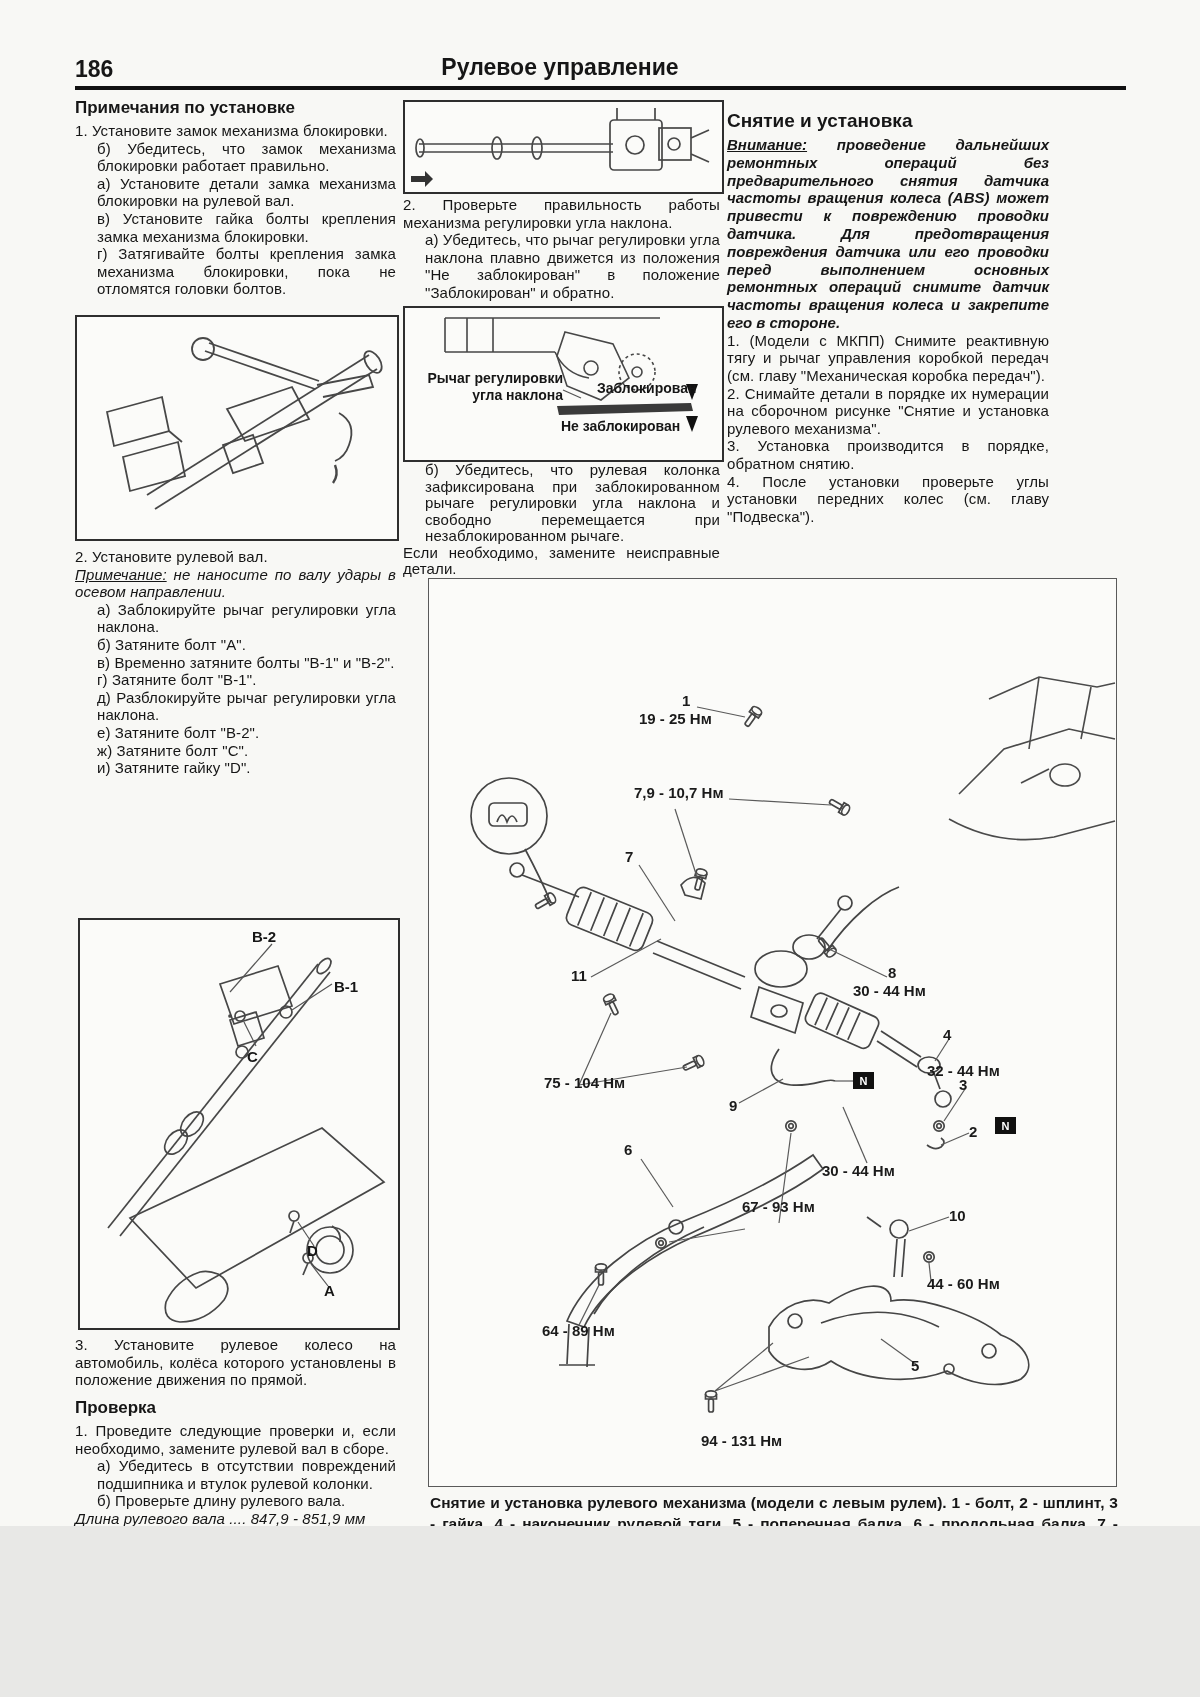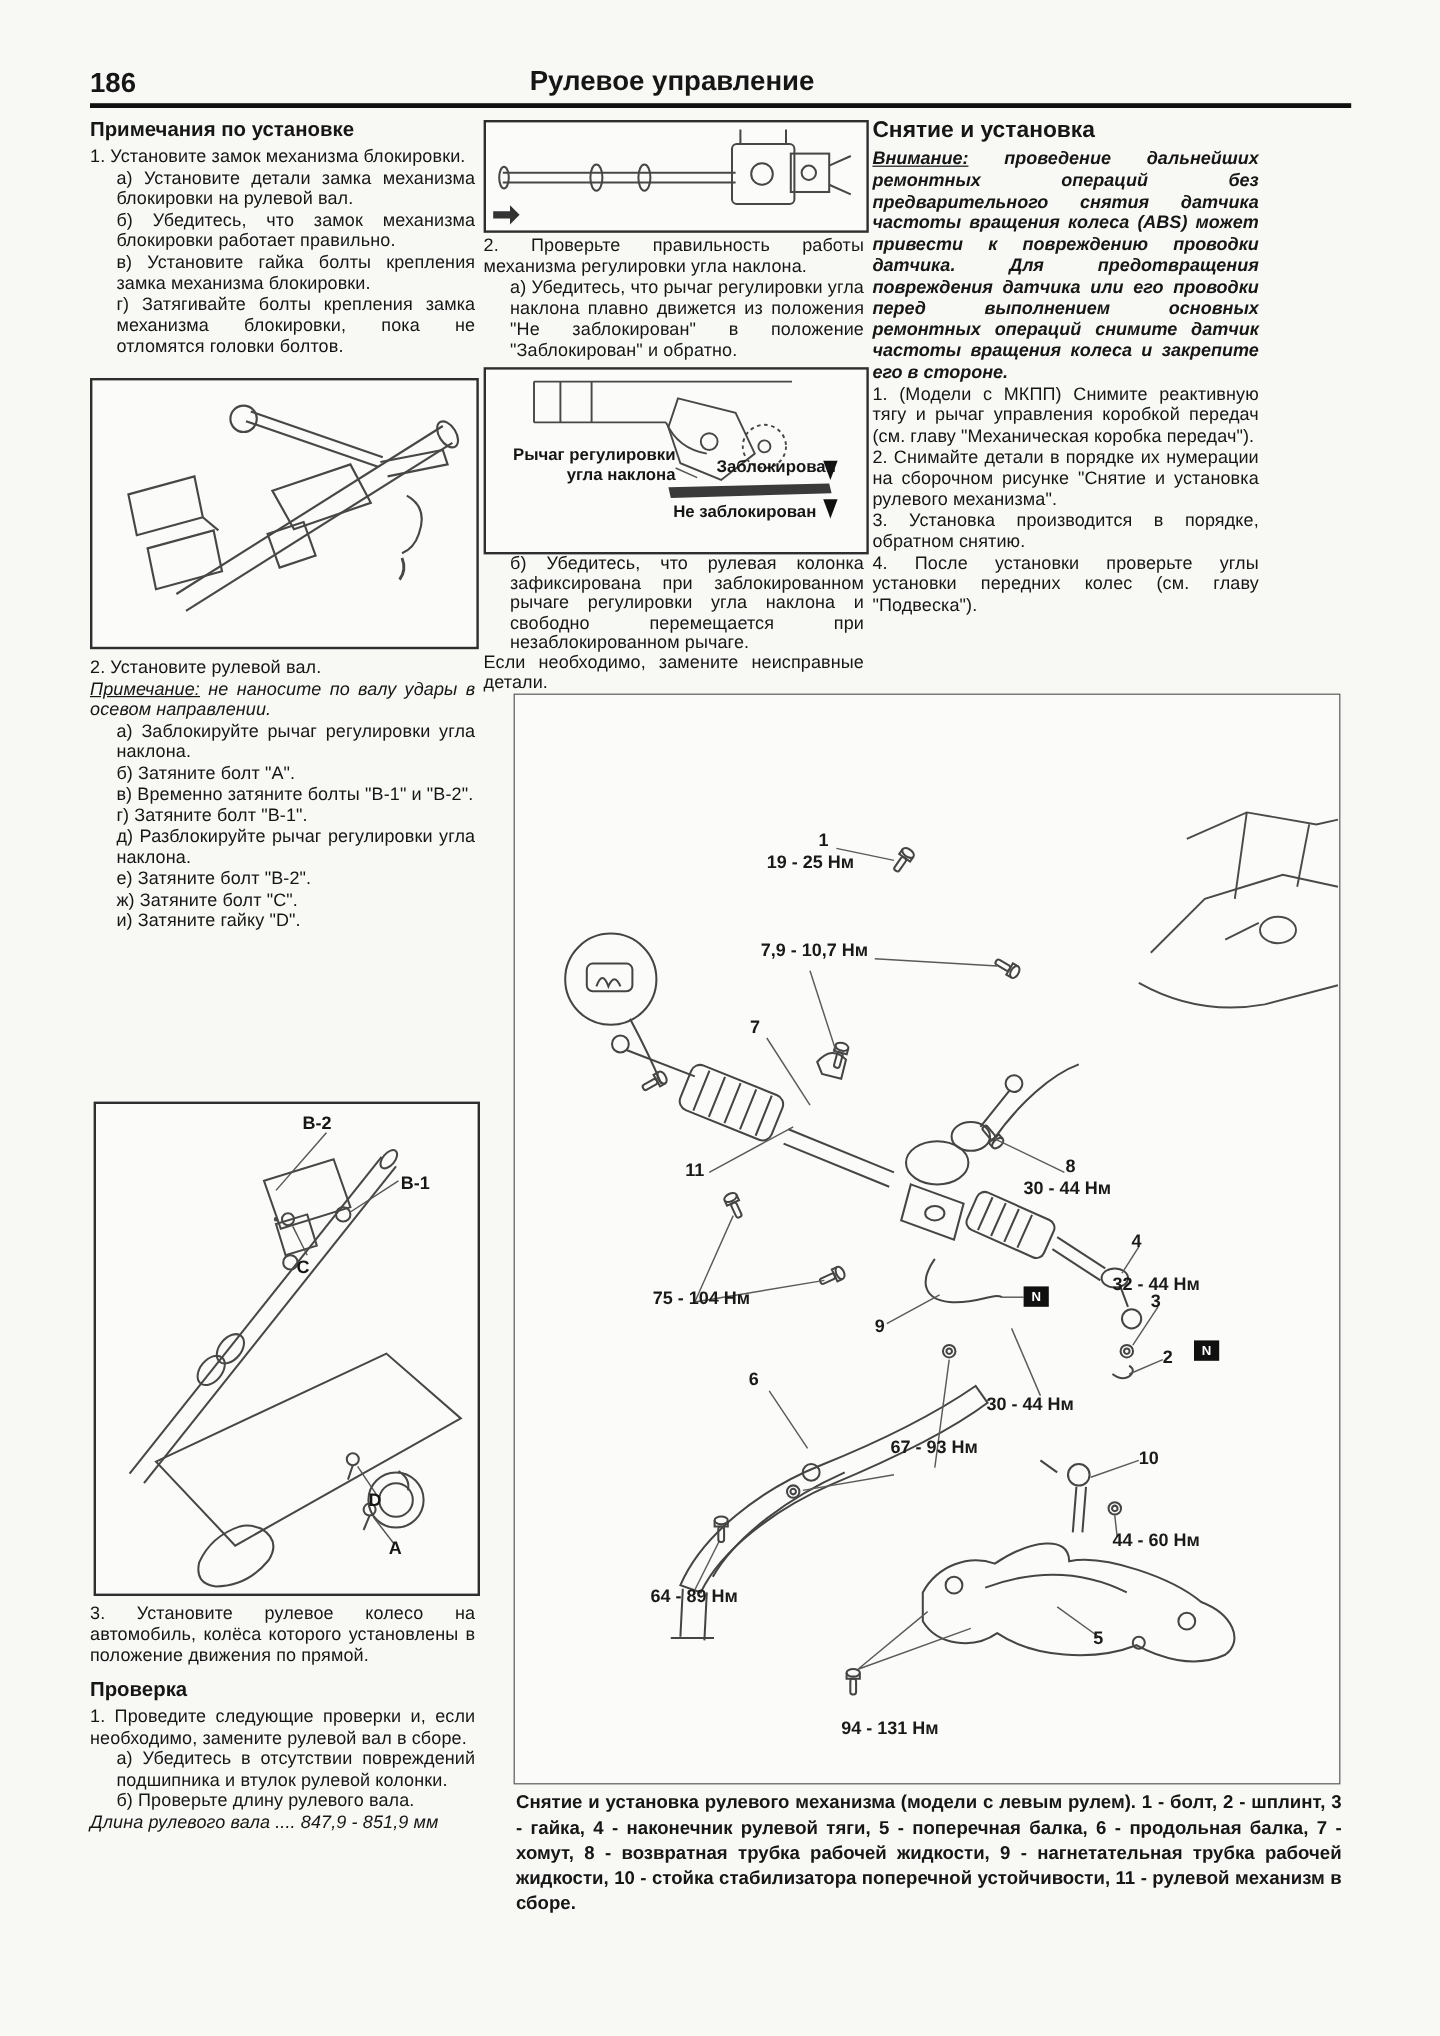--- a/index.html
+++ b/index.html
@@ -1,33 +1,33 @@
 <!DOCTYPE html>
 <html><head>
 <meta charset="utf-8">
 <style>
   html,body{margin:0;padding:0;background:#e8e8e6;}
-  .page{position:relative;width:1200px;height:1697px;background:#f8f8f5;
+  .page{position:relative;width:1200px;height:1526px;background:#f8f8f5;
         font-family:"Liberation Sans", sans-serif;color:#161616;overflow:hidden;}
   .abs{position:absolute;}
   .p{text-align:justify;font-size:15px;line-height:17.6px;letter-spacing:.1px;}
   .sub{margin-left:22px;}
   .i{font-style:italic;}
   .u{text-decoration:underline;}
   h1,h2,h3{margin:0;padding:0;}
   .hrule{position:absolute;left:75px;top:86px;width:1051px;height:4px;background:#111;}
   .pagenum{position:absolute;left:75px;top:56px;font-size:23px;font-weight:bold;}
   .pagetitle{position:absolute;left:380px;top:54px;width:360px;text-align:center;
              font-size:23px;font-weight:bold;}
   .fig{position:absolute;background:#fbfbf9;border:2px solid #2e2e2e;}
   .fig svg{display:block;}
   .figlabel{position:absolute;font-weight:bold;font-size:15px;white-space:nowrap;}
   .h-sec{font-size:17px;font-weight:bold;margin-bottom:4px;}
   .rc-title{font-size:27px;font-weight:bold;line-height:30px;}
-  .rc-sub{font-size:19px;font-weight:bold;line-height:22px;margin-top:4px;}
+  .rc-sub{font-size:19px;font-weight:bold;line-height:22px;margin-top:16px;}
   .warn{font-style:italic;font-weight:bold;text-align:justify;font-size:15px;line-height:17.8px;}
   .diagram{position:absolute;left:428px;top:578px;width:687px;height:907px;
            border:1.5px solid #5a5a5a;background:#fbfbf9;}
   .dlabel{position:absolute;font-weight:bold;font-size:15px;white-space:nowrap;color:#1a1a1a;}
   .marker{position:absolute;width:21px;height:17px;background:#101010;color:#fff;
           font-size:11px;font-weight:bold;display:flex;align-items:center;justify-content:center;}
   .caption{position:absolute;left:430px;top:1492px;width:688px;text-align:justify;
            font-weight:bold;font-size:15.5px;line-height:21px;}
   .mid-b{font-size:15px;line-height:16.8px;}
   .spec{font-style:italic;}
@@ -37,22 +37,22 @@
 
 <div class="page">
 
   <div class="pagenum">186</div>
   <div class="pagetitle">Рулевое управление</div>
   <div class="hrule"></div>
 
   <div class="abs" style="left:75px;top:98px;width:321px;">
     <div class="h-sec">Примечания по установке</div>
     <div class="p">1. Установите замок механизма блокировки.</div>
+    <div class="p sub">б) Убедитесь, что замок механизма блокировки работает правильно.</div>
     <div class="p sub">а) Установите детали замка механизма блокировки на рулевой вал.</div>
-    <div class="p sub">б) Убедитесь, что замок механизма блокировки работает правильно.</div>
     <div class="p sub">в) Установите гайка болты крепления замка механизма блокировки.</div>
     <div class="p sub">г) Затягивайте болты крепления замка механизма блокировки, пока не отломятся головки болтов.</div>
   </div>
 
   <div class="fig" style="left:75px;top:315px;width:320px;height:222px;">
     <svg width="316" height="218" viewBox="0 0 316 218">
       <g stroke="#474747" fill="none" stroke-width="1.8">
         <path d="M292,38 L70,178"></path>
           <path d="M300,52 L78,192"></path>
         <ellipse cx="296" cy="45" rx="7" ry="12" transform="rotate(-32 296 45)"></ellipse>

